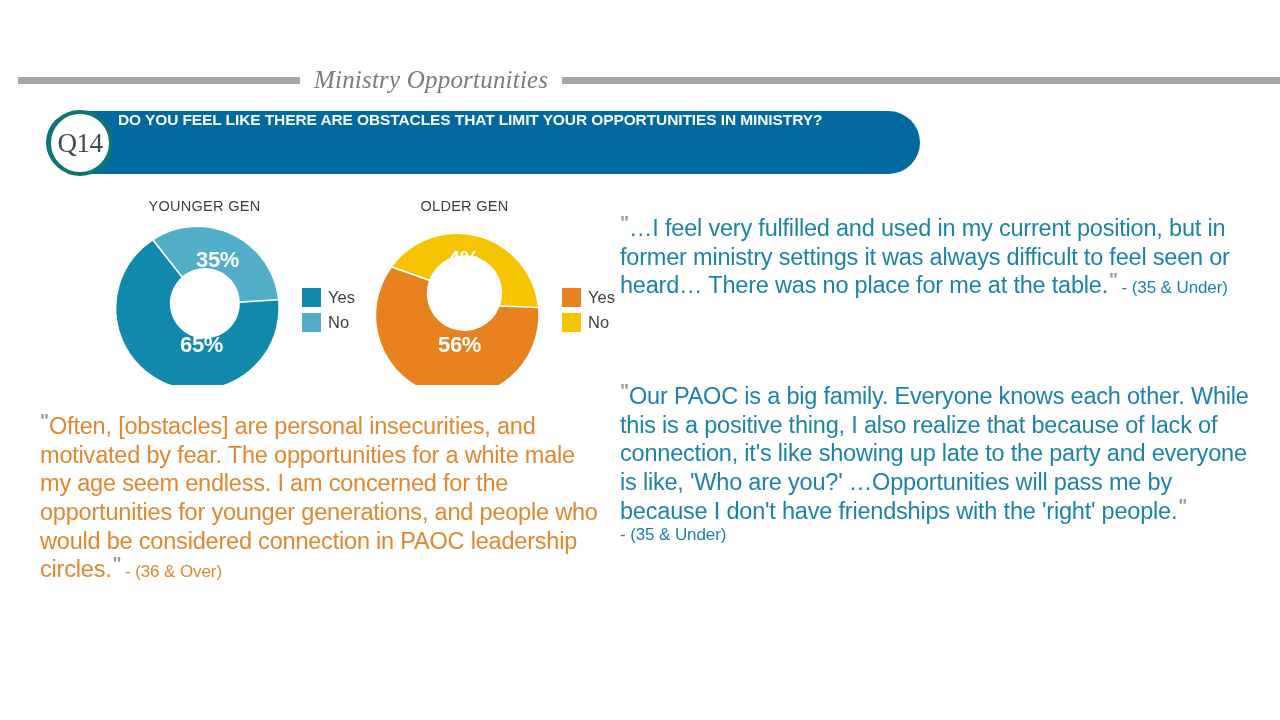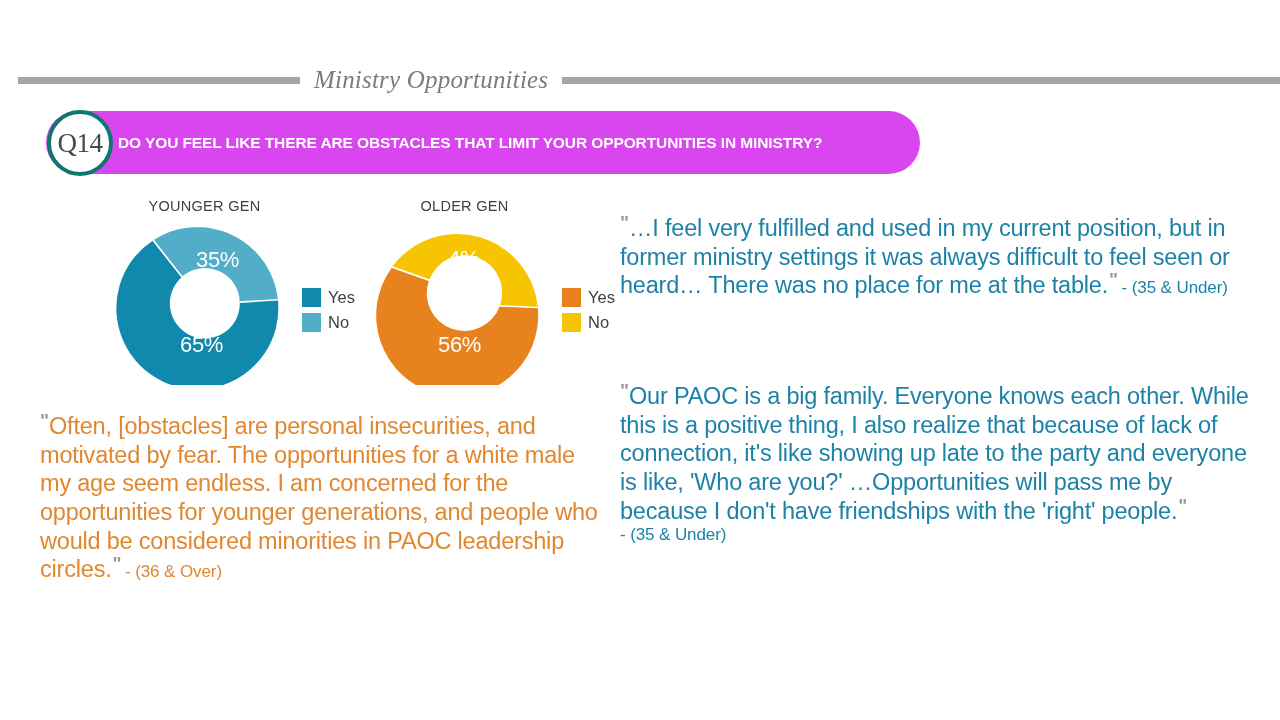--- a/index.html
+++ b/index.html
@@ -43,24 +43,23 @@
     letter-spacing: 0.2px;
   }
 
   
   .question-banner {
     position: absolute;
     left: 46px;
     top: 111px;
     width: 874px;
     height: 63px;
-    background: #d946ef;
+    background: #0369a1;
     border-radius: 32px;
     display: flex;
-    align-items: center;
   }
   .q-badge {
     position: absolute;
     left: 47px;
     top: 110px;
     width: 66px;
     height: 66px;
     border-radius: 50%;
     background: #ffffff;
     border: 4px solid #0f766e;
@@ -102,21 +101,21 @@
     position: relative;
     width: 185px;
     height: 165px;
     margin-top: 6px;
   }
   .donut-svg { display: block; }
   .slice-label {
     position: absolute;
     color: #ffffff;
     font-size: 22px;
-    font-weight: normal;
+    font-weight: bold;
     letter-spacing: -0.3px;
     pointer-events: none;
   }
   .lbl-y-no  { left: 84px;  top: 27px; }
   .lbl-y-yes { left: 68px;  top: 112px; }
   .lbl-o-no  { left: 76px;  top: 26px; }
   .lbl-o-yes { left: 66px;  top: 112px; }
 
   .legend {
     position: absolute;
@@ -252,21 +251,21 @@
       </div>
       <div class="legend-row">
         <span class="legend-swatch" style="background:#f6c400"></span>
         <span class="legend-label">No</span>
       </div>
     </div>
   </div>
 </div>
 
 <div class="quote quote-orange">
-  <span class="qmark qmark-open">"</span><span class="quote-body">Often, [obstacles] are personal insecurities, and motivated by fear. The opportunities for a white male my age seem endless. I am concerned for the opportunities for younger generations, and people who would be considered minorities in PAOC leadership circles.</span><span class="qmark qmark-close">"</span>
+  <span class="qmark qmark-open">"</span><span class="quote-body">Often, [obstacles] are personal insecurities, and motivated by fear. The opportunities for a white male my age seem endless. I am concerned for the opportunities for younger generations, and people who would be considered connection in PAOC leadership circles.</span><span class="qmark qmark-close">"</span>
   <span class="attribution">- (36 &amp; Over)</span>
 </div>
 
 <div class="quote quote-blue-1">
   <span class="qmark qmark-open">"</span><span class="quote-body">…I feel very fulfilled and used in my current position, but in former ministry settings it was always difficult to feel seen or heard… There was no place for me at the table.</span><span class="qmark qmark-close">"</span>
   <span class="attribution">- (35 &amp; Under)</span>
 </div>
 
 <div class="quote quote-blue-2">
   <span class="qmark qmark-open">"</span><span class="quote-body">Our PAOC is a big family. Everyone knows each other. While this is a positive thing, I also realize that because of lack of connection, it's like showing up late to the party and everyone is like, 'Who are you?' …Opportunities will pass me by because I don't have friendships with the 'right' people.</span><span class="qmark qmark-close">"</span>

